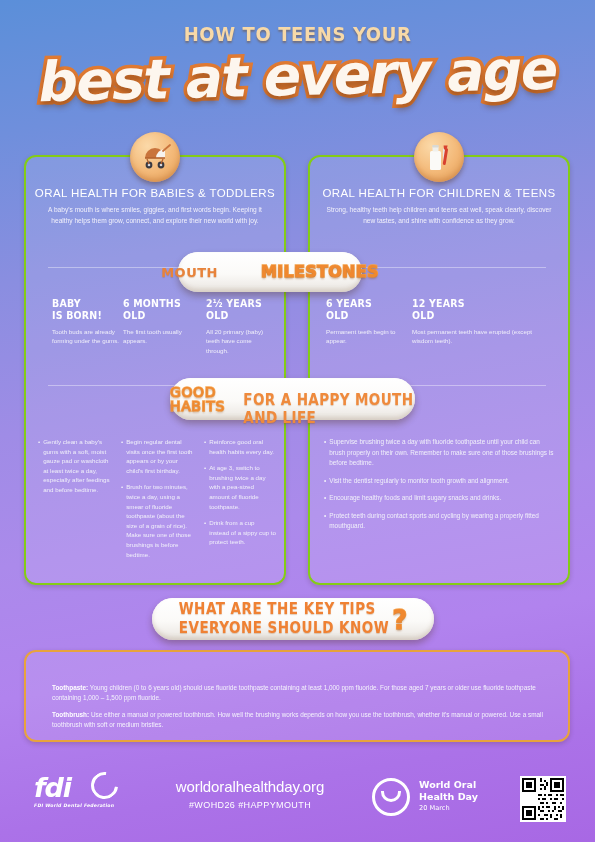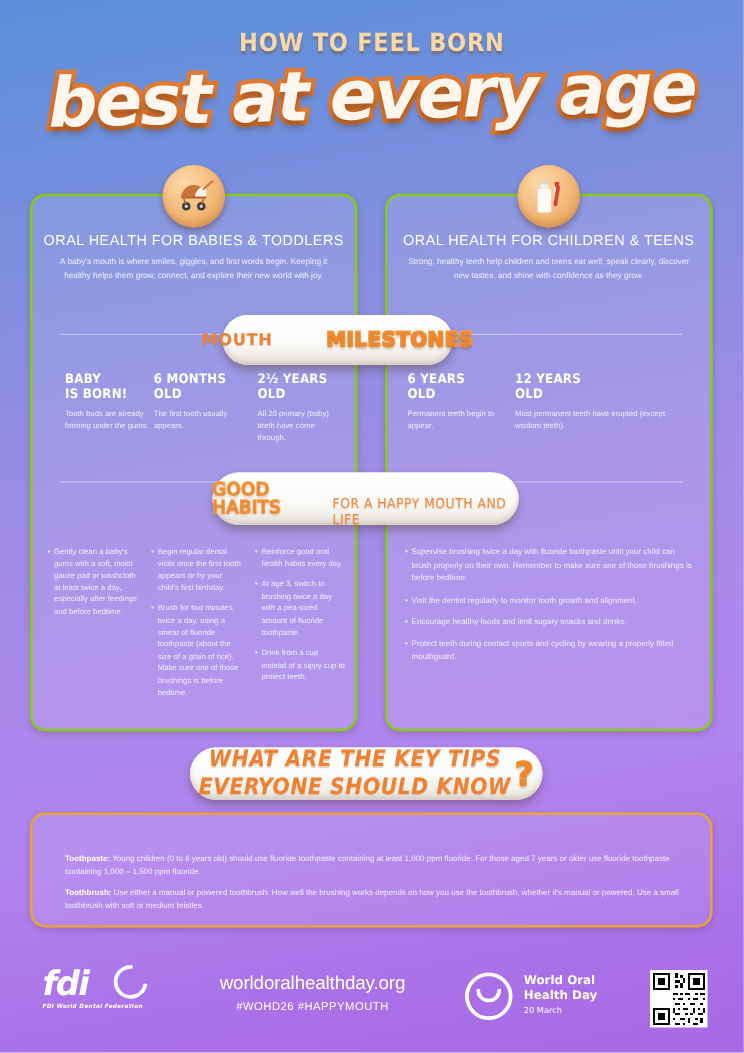--- a/index.html
+++ b/index.html
@@ -94,30 +94,30 @@
 
   #pill-habits{ left:170px; top:378px; width:245px; height:42px; }
   .habits-l1{
     font-size:14px; font-weight:normal; letter-spacing:0.6px;
     color:#f0882f; font-family:"DejaVu Sans", sans-serif;
     -webkit-text-stroke:1.6px #f5a martian; paint-order:stroke fill;
     text-shadow:0 2px 2px rgba(150,80,25,.40); line-height:1;
   }
   .habits-l1{ -webkit-text-stroke:1.6px #f6a855; }
   .habits-l2{
-    font-size:11px; font-weight:normal; letter-spacing:0.4px;
+    font-size:15px; font-weight:bold; letter-spacing:0.4px;
     color:#ef8a3c; font-family:"DejaVu Sans", sans-serif; font-stretch:condensed;
     text-shadow:0 1px 1px rgba(160,90,30,.30); line-height:1.2; margin-top:20px;
   }
 
   #pill-keytips{ left:152px; top:598px; width:282px; height:42px; flex-direction:row; }
   .keytips-text{
-    text-align:center; font-size:18px; font-weight:bold; letter-spacing:0.5px;
+    font-size:15px; font-weight:bold; letter-spacing:0.5px;
     color:#ef8133; font-family:"DejaVu Sans", sans-serif; font-stretch:condensed;
-    line-height:1.25; text-shadow:0 1px 1px rgba(160,90,30,.28);font-style:italic;
+    line-height:1.25; text-shadow:0 1px 1px rgba(160,90,30,.28);
   }
   .qmark{
     font-size:26px; font-weight:bold; color:#f0882f;
     font-family:"DejaVu Sans", sans-serif;
     -webkit-text-stroke:1.4px #f6a855; paint-order:stroke fill;
     text-shadow:0 2px 2px rgba(150,80,25,.4);
     margin-left:3px; margin-top:2px;
   }
 
   
@@ -203,21 +203,21 @@
     position:absolute; left:47px; top:28px; font-size:6.6px; color:#fff;
     font-family:"DejaVu Sans", sans-serif;
   }
   #qr{ position:absolute; left:520px; top:16px; width:46px; height:46px; background:#fff; padding:2px; }
   #qr svg{ display:block; }
 </style>
 </head>
 <body>
 
 <div id="header">
-  <div class="kicker">HOW TO FEEL BORN</div>
+  <div class="kicker">HOW TO TEENS YOUR</div>
   <div class="bigtitle">best at every age</div>
 </div>
 
 <div class="panel" id="panel-left">
   <div class="panel-icon">
     <svg width="36" height="36" viewBox="0 0 36 36">
       <path d="M8 19 A10 10 0 0 1 28 19 Z" fill="#c9743c"></path>
       <path d="M19 19 A9 9 0 0 1 28 10 L28 19 Z" fill="#f7f3ee"></path>
       <path d="M8 19 L28 19" stroke="#b4632f" stroke-width="1.6"></path>
       <path d="M26 12 L33 6" stroke="#c9743c" stroke-width="1.8" fill="none" stroke-linecap="round"></path>

